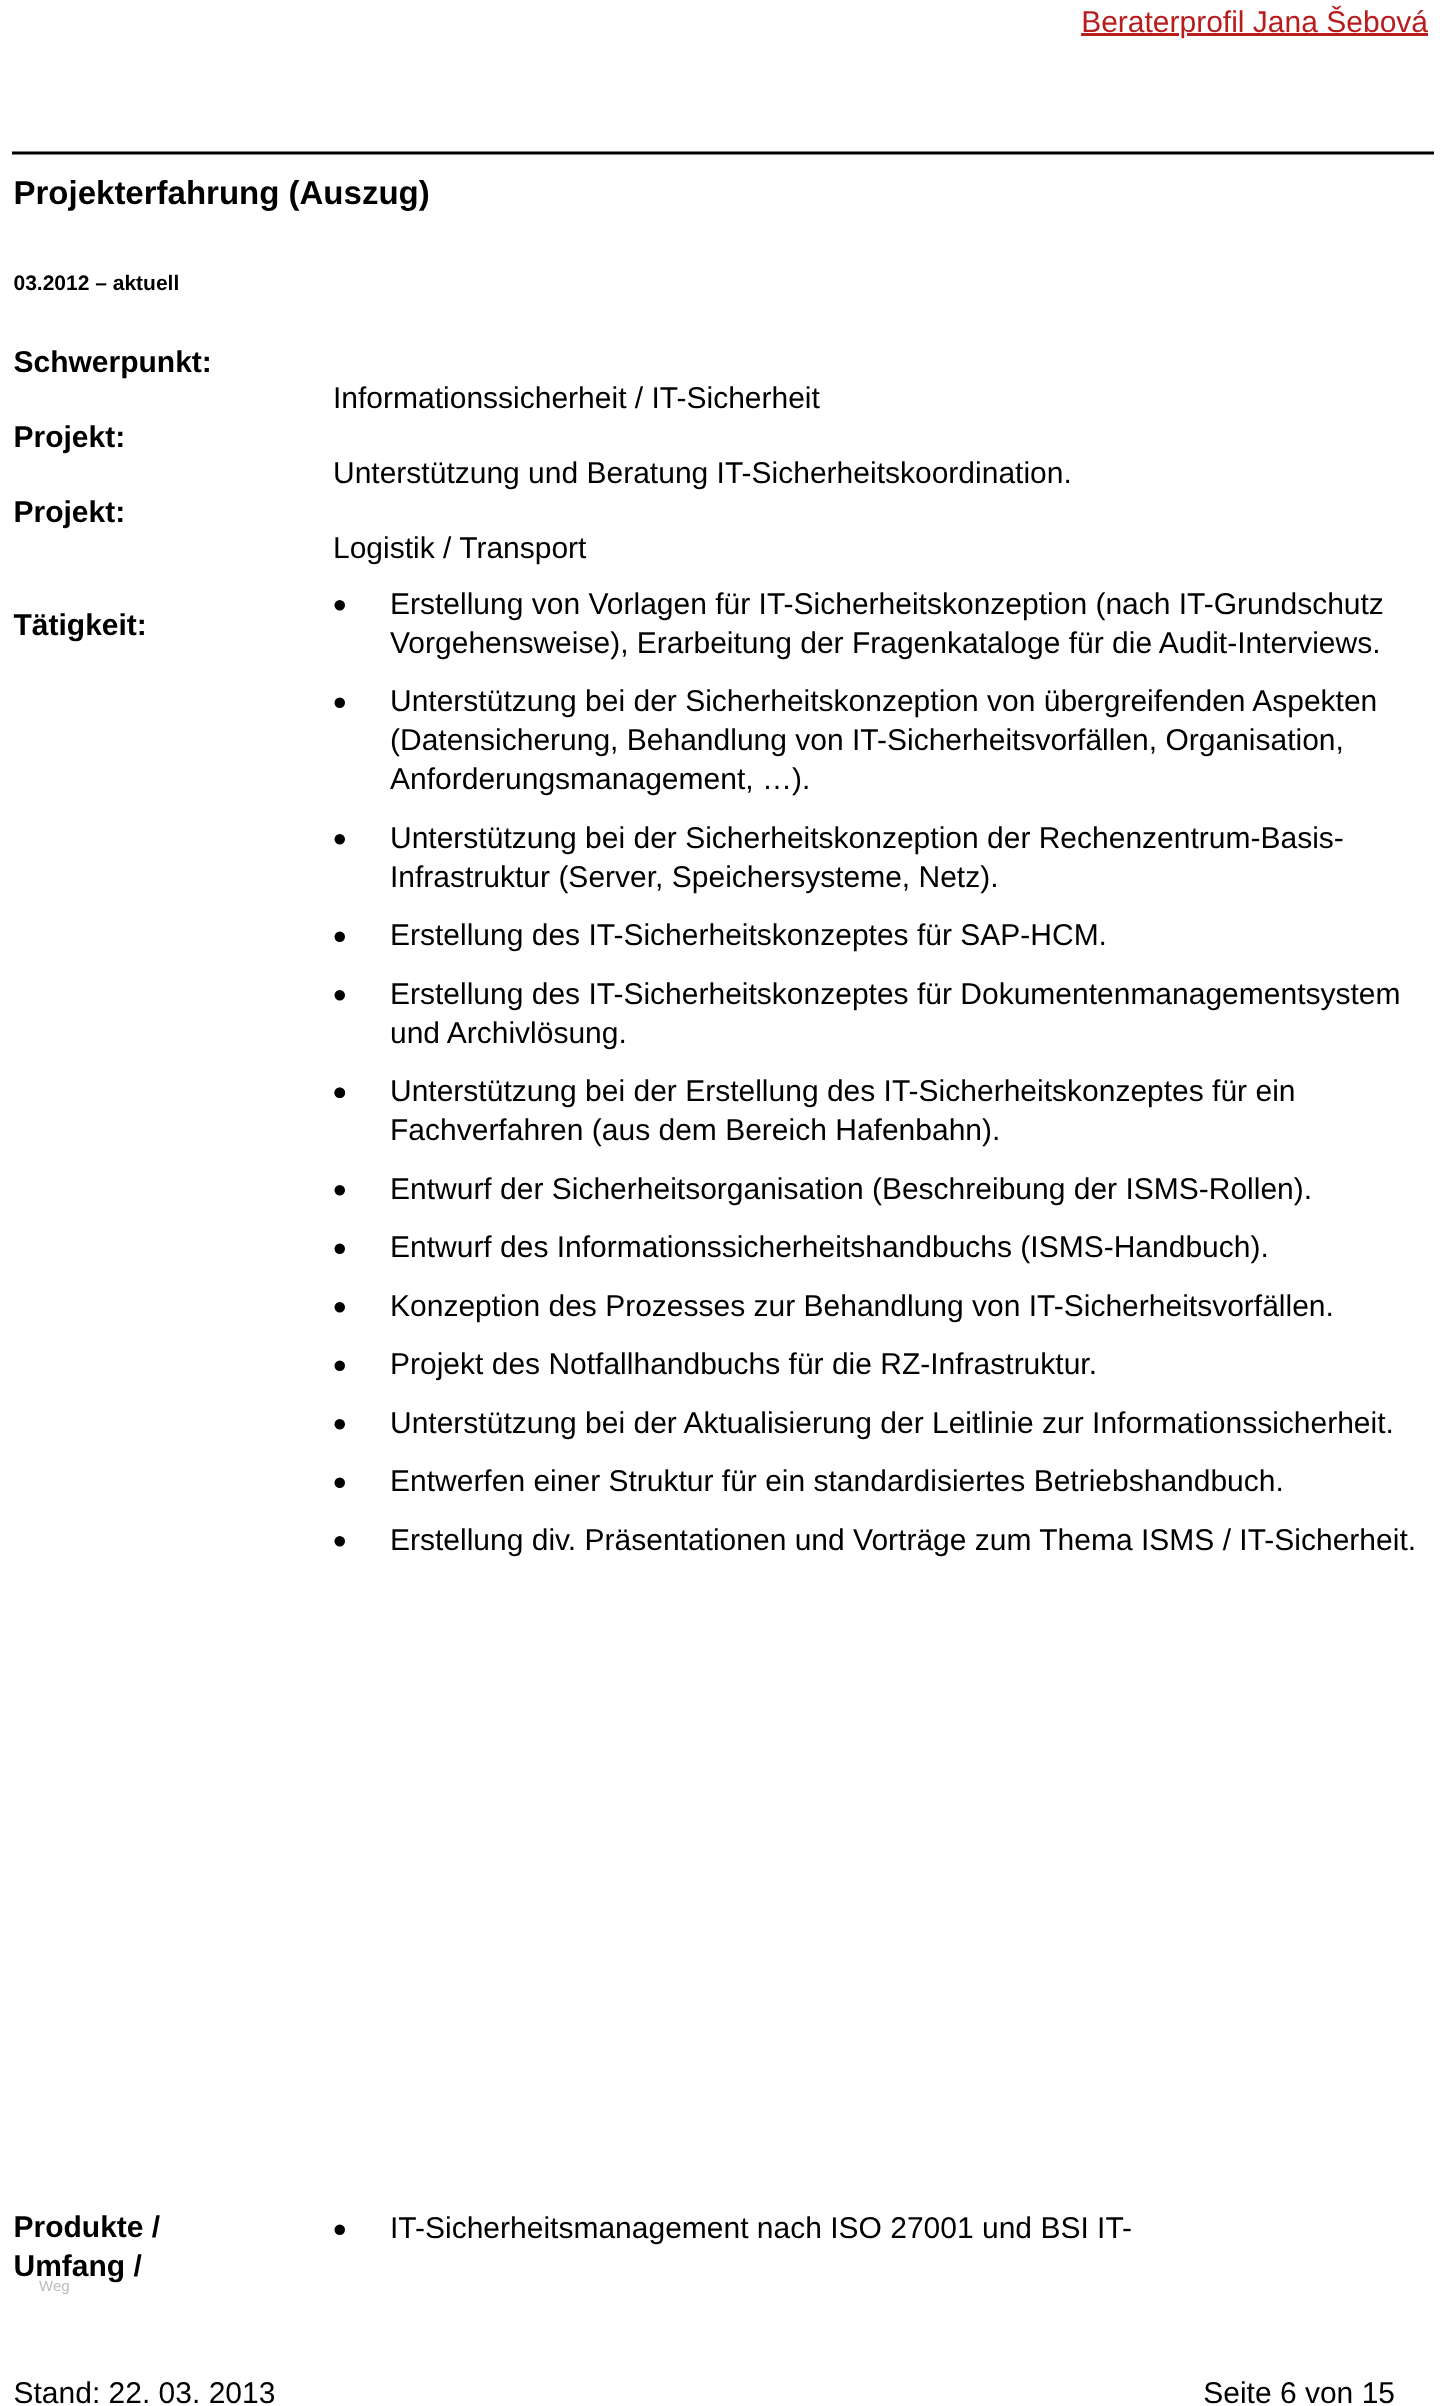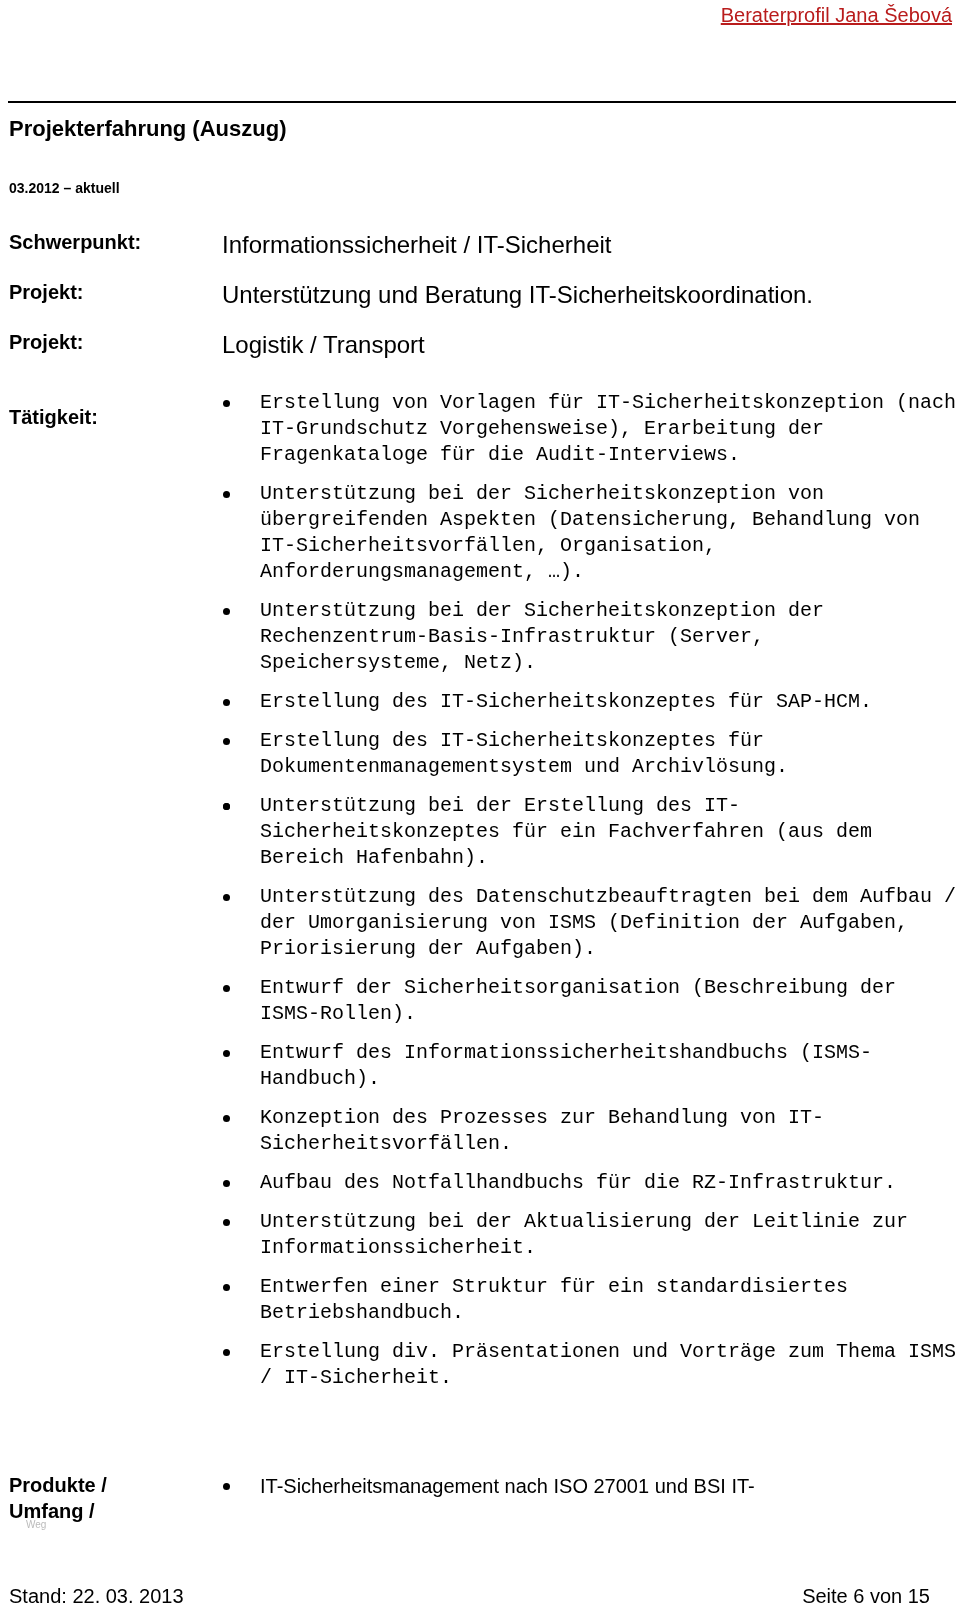--- a/index.html
+++ b/index.html
@@ -47,38 +47,38 @@
     }
     .field-label {
       position: absolute;
       left: 9px;
       font-size: 20px;
       font-weight: bold;
     }
     .field-value {
       position: absolute;
       left: 222px;
-      font-size: 24px;
+      font-size: 20px;
+      margin-top: 24px;
     }
     .bullets {
       position: absolute;
       left: 222px;
       top: 390px;
       width: 735px;
       margin: 0;
       padding: 0;
       list-style: none;
     }
     .bullets li {
       position: relative;
       padding-left: 38px;
       font-size: 20px;
       line-height: 26px;
       margin-bottom: 13px;
-      font-family: Liberation Mono, monospace;
     }
     .bullets li .dot {
       position: absolute;
       left: 1px;
       top: 10px;
       width: 7px;
       height: 7px;
       border-radius: 50%;
       background: #000;
     }
@@ -156,25 +156,24 @@
 <div class="field-label" style="top:381px;margin-top:25px;">Tätigkeit:</div>
 
 <ul class="bullets">
   <li><span class="dot"></span><span>Erstellung von Vorlagen für IT-Sicherheitskonzeption (nach IT-Grundschutz Vorgehensweise), Erarbeitung der Fragenkataloge für die Audit-Interviews.</span></li>
   <li><span class="dot"></span><span>Unterstützung bei der Sicherheitskonzeption von übergreifenden Aspekten (Datensicherung, Behandlung von IT-Sicherheitsvorfällen, Organisation, Anforderungsmanagement, …).</span></li>
   <li><span class="dot"></span><span>Unterstützung bei der Sicherheitskonzeption der Rechenzentrum-Basis-Infrastruktur (Server, Speichersysteme, Netz).</span></li>
   <li><span class="dot"></span><span>Erstellung des IT-Sicherheitskonzeptes für SAP-HCM.</span></li>
   <li><span class="dot"></span><span>Erstellung des IT-Sicherheitskonzeptes für Dokumentenmanagementsystem und Archivlösung.</span></li>
   <li><span class="dot"></span></li>
   <li><span class="dot"></span><span>Unterstützung bei der Erstellung des IT-Sicherheitskonzeptes für ein Fachverfahren (aus dem Bereich Hafenbahn).</span></li>
-  <li><span class="dot"></span><span>Unterstützung des Datenschutzbeauftragten bei dem Aufbau / der Umorganisierung von ISMS (Definition der Aufgaben, Priorisierung der Aufgaben).</span></li>
   <li><span class="dot"></span><span>Entwurf der Sicherheitsorganisation (Beschreibung der ISMS-Rollen).</span></li>
   <li><span class="dot"></span><span>Entwurf des Informationssicherheitshandbuchs (ISMS-Handbuch).</span></li>
   <li><span class="dot"></span><span>Konzeption des Prozesses zur Behandlung von IT-Sicherheitsvorfällen.</span></li>
-  <li><span class="dot"></span><span>Aufbau des Notfallhandbuchs für die RZ-Infrastruktur.</span></li>
+  <li><span class="dot"></span><span>Projekt des Notfallhandbuchs für die RZ-Infrastruktur.</span></li>
   <li><span class="dot"></span><span>Unterstützung bei der Aktualisierung der Leitlinie zur Informationssicherheit.</span></li>
   <li><span class="dot"></span><span>Entwerfen einer Struktur für ein standardisiertes Betriebshandbuch.</span></li>
   <li><span class="dot"></span><span>Erstellung div. Präsentationen und Vorträge zum Thema ISMS / IT-Sicherheit.</span></li>
 </ul>
 
 <div class="products-label">
   <div>Produkte /</div>
   <div>Umfang /</div>
 </div>
 <ul class="products-list">

